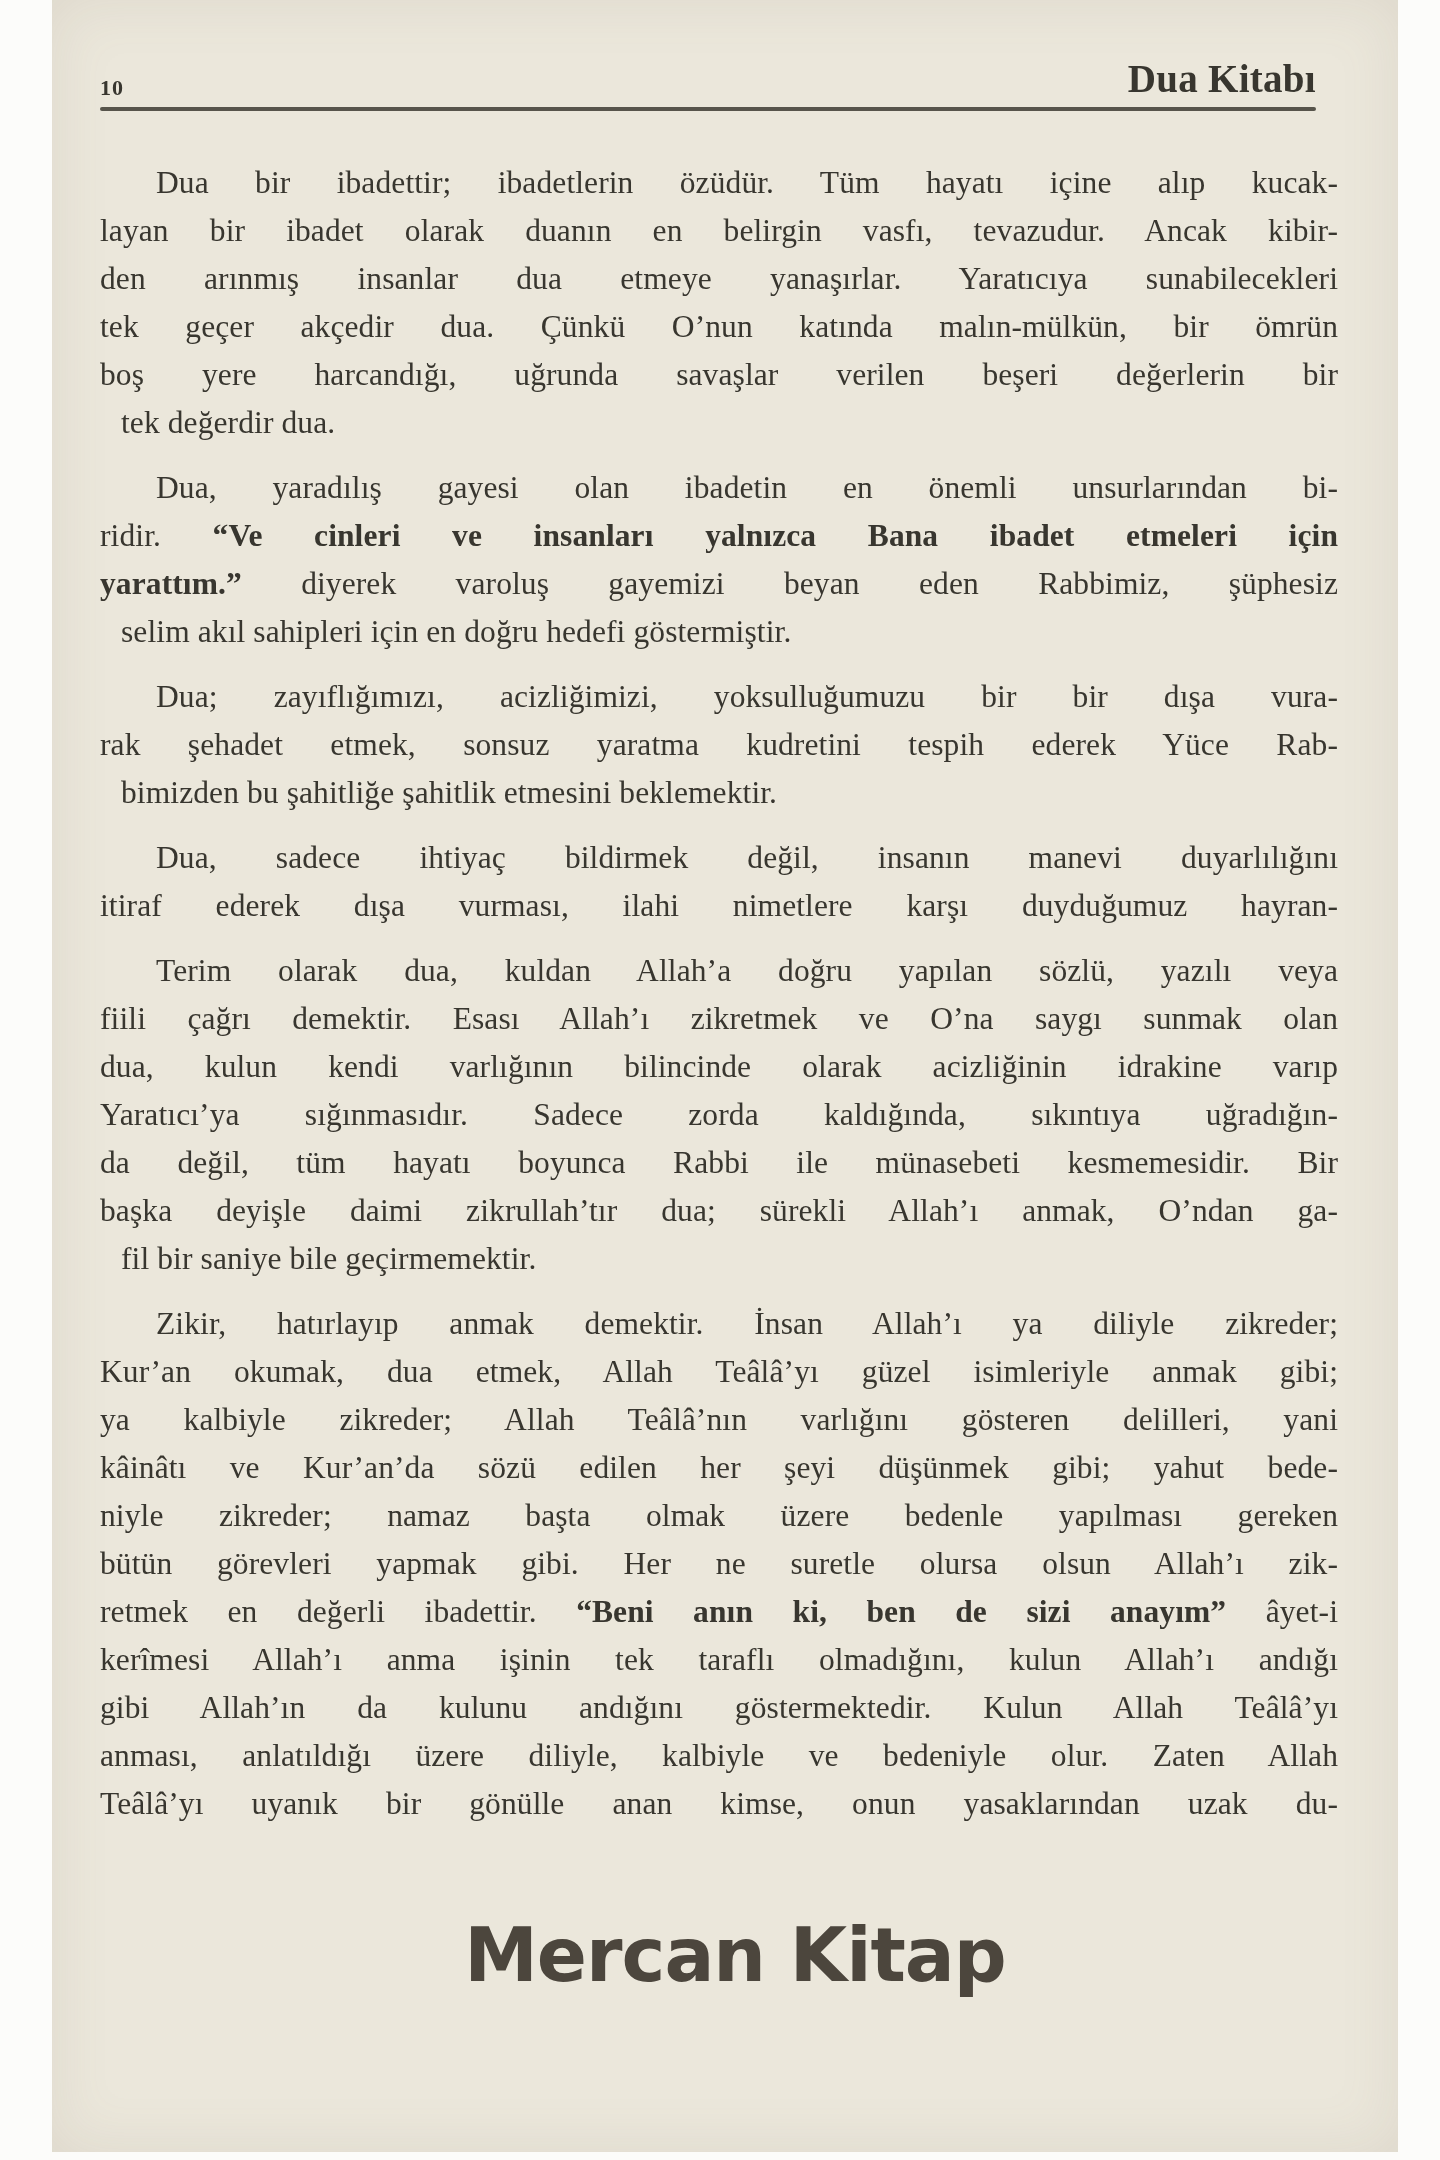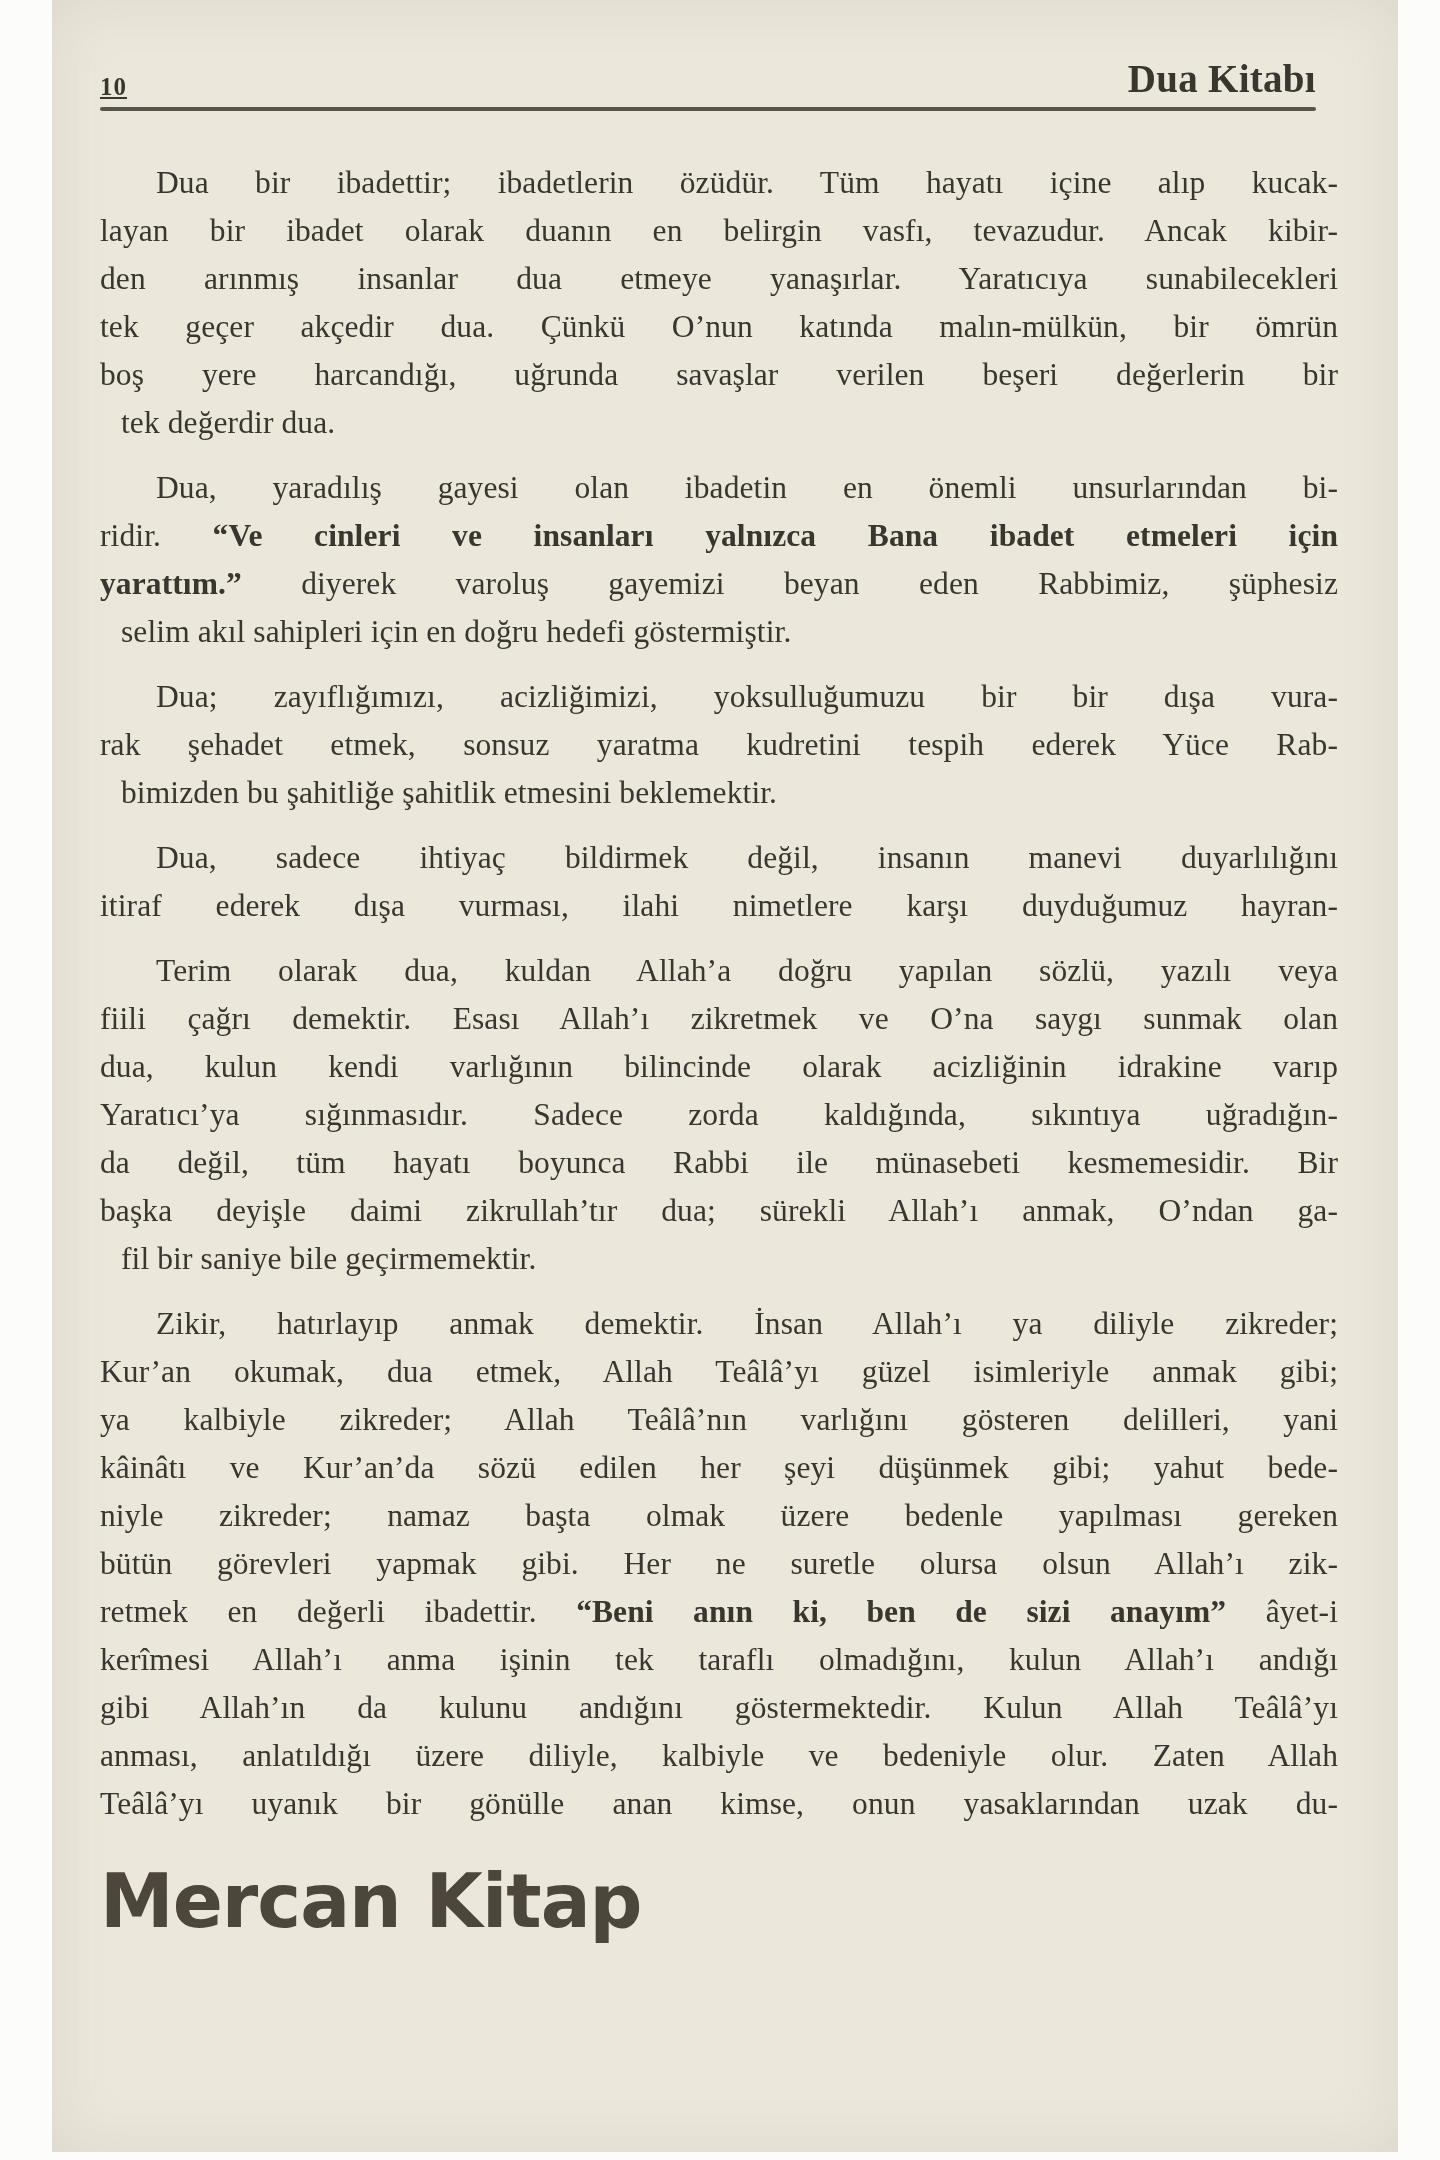--- a/index.html
+++ b/index.html
@@ -14,41 +14,41 @@
     background:var(--paper,#ebe7db);
     box-sizing:border-box;
     padding:56px 56px 0 48px;
     box-shadow:inset 0 0 60px rgba(120,110,90,0.12);
   }
   .header-row{
     display:flex;justify-content:space-between;align-items:flex-end;
     color:var(--ink,#38362f);
     width:1216px;
   }
-  .page-number{font-size:25px;font-weight:bold;letter-spacing:1px;text-decoration:underline;}
+  .page-number{font-size:22px;font-weight:bold;letter-spacing:1px;}
   .book-title{font-weight:bold;font-size:39px;letter-spacing:0.3px;}
   .header-rule{
     height:4px;background:#57544b;margin-top:6px;width:1216px;
     border-radius:2px;
   }
   .body-text{margin-top:48px;width:1238px;color:var(--ink,#38362f);}
   .para{margin:0 0 17px 0;}
   .line{
     font-size:31.5px;line-height:48px;
     text-align:justify;text-align-last:justify;
     letter-spacing:0.1px;
     white-space:normal;
   }
   .line.first{text-indent:56px;}
   .line.noj{text-align-last:left;margin-left:21px;}
   .bold{font-weight:bold;}
   .publisher-logo{
-    margin-top:30px;
+    margin-top:84px;
     width:1270px;
-    text-align:left;
+    text-align:center;
     font-family:"DejaVu Sans", sans-serif;
     font-weight:bold;
     font-size:74px;
     letter-spacing:-1px;
     color:var(--logo,#4c463d);
   }
 </style>
 </head>
 <body>
 

